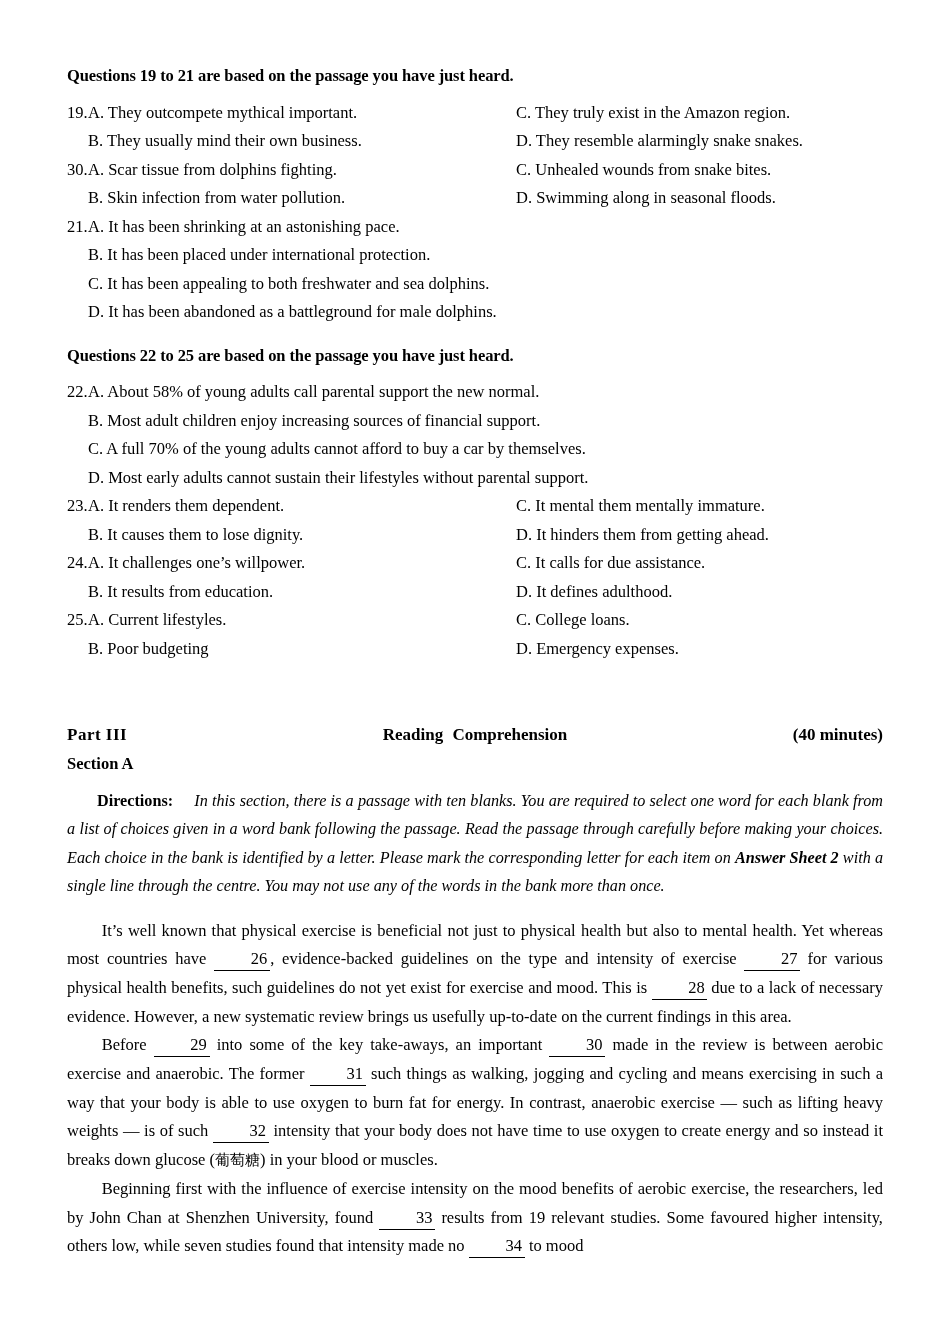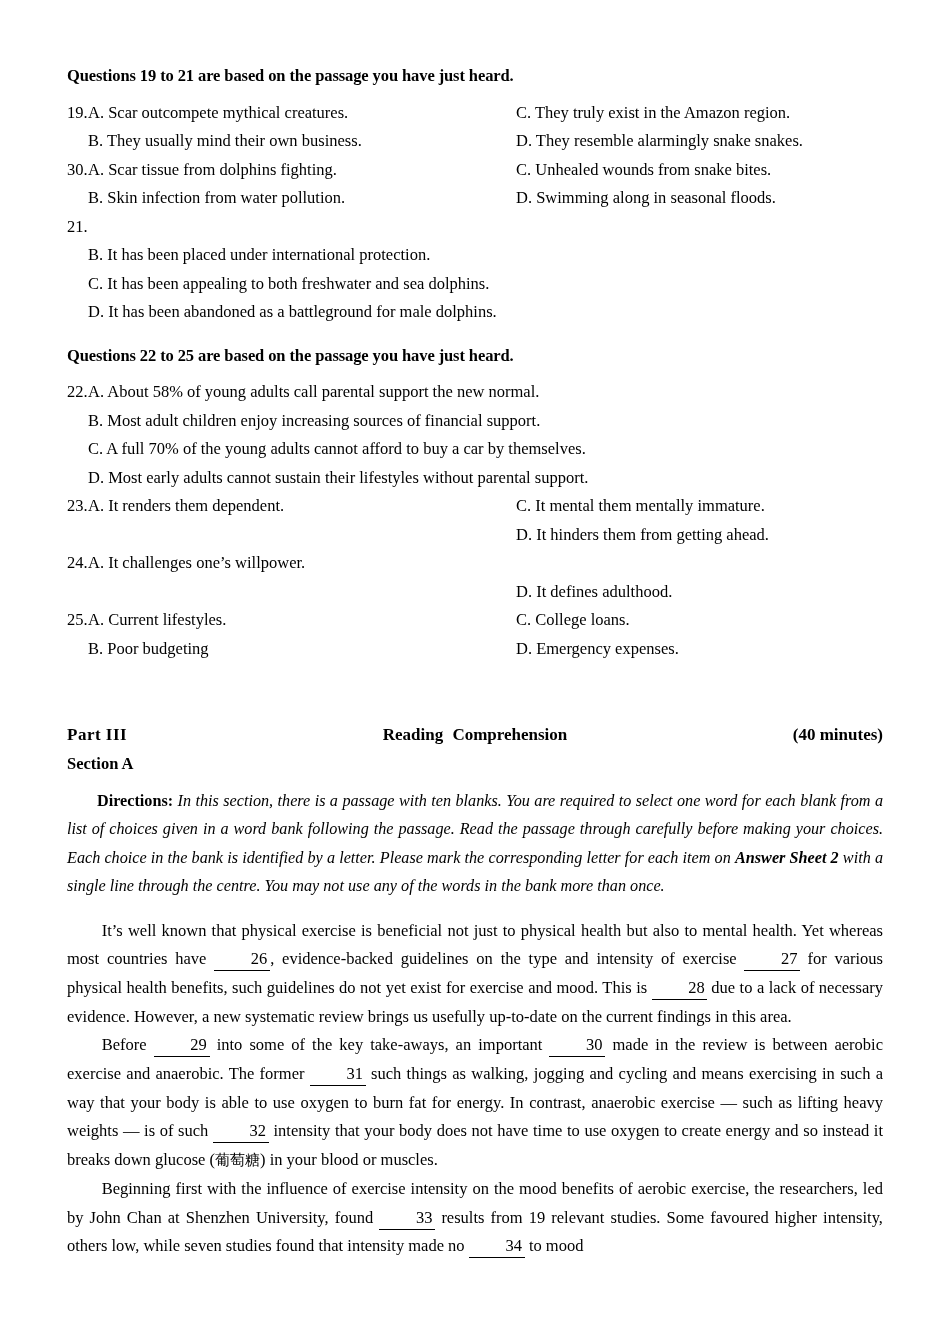--- a/index.html
+++ b/index.html
@@ -98,21 +98,21 @@
     font-size: 16.2px;
     line-height: 28.5px;
     text-align: justify;
     text-justify: inter-word;
   }
   .directions .dlabel {
     font-weight: bold;
     font-style: normal;
     margin-left: 30px;
   }
-  .directions .dbody { font-style: italic; }
+  .directions .dbody { font-style: italic; margin-left: 17px; }
   .directions .dbody b { font-weight: bold; font-style: italic; }
 
   
   .passage {
     margin-top: 16px;
     font-size: 16.5px;
     line-height: 28.7px;
     text-align: justify;
     text-justify: inter-word;
   }
@@ -137,40 +137,41 @@
 </head>
 <body>
 
 <div class="page">
   <div class="content">
 
     <div class="qhead">Questions 19 to 21 are based on the passage you have just heard.</div>
 
     <div class="optrow">
       <span class="qnum">19.</span>
-      <span class="optA">A. Scar outcompete mythical creatures.</span>
+      <span class="optA">A. They outcompete mythical important.</span>
       <span class="optCD">C. They truly exist in the Amazon region.</span>
     </div>
     <div class="optrow">
       <span class="optB">B. They usually mind their own business.</span>
       <span class="optCD">D. They resemble alarmingly snake snakes.</span>
     </div>
 
     <div class="optrow">
       <span class="qnum">30.</span>
       <span class="optA">A. Scar tissue from dolphins fighting.</span>
       <span class="optCD">C. Unhealed wounds from snake bites.</span>
     </div>
     <div class="optrow">
       <span class="optB">B. Skin infection from water pollution.</span>
       <span class="optCD">D. Swimming along in seasonal floods.</span>
     </div>
 
     <div class="optrow">
       <span class="qnum">21.</span>
+      <span class="optA">A. It has been shrinking at an astonishing pace.</span>
     </div>
     <div class="optrow">
       <span class="optB">B. It has been placed under international protection.</span>
     </div>
     <div class="optrow">
       <span class="optB">C. It has been appealing to both freshwater and sea dolphins.</span>
     </div>
     <div class="optrow">
       <span class="optB">D. It has been abandoned as a battleground for male dolphins.</span>
     </div>
@@ -190,28 +191,31 @@
     <div class="optrow">
       <span class="optB">D. Most early adults cannot sustain their lifestyles without parental support.</span>
     </div>
 
     <div class="optrow">
       <span class="qnum">23.</span>
       <span class="optA">A. It renders them dependent.</span>
       <span class="optCD">C. It mental them mentally immature.</span>
     </div>
     <div class="optrow">
+      <span class="optB">B. It causes them to lose dignity.</span>
       <span class="optCD">D. It hinders them from getting ahead.</span>
     </div>
 
     <div class="optrow">
       <span class="qnum">24.</span>
       <span class="optA">A. It challenges one’s willpower.</span>
-    </div>
-    <div class="optrow">
+      <span class="optCD">C. It calls for due assistance.</span>
+    </div>
+    <div class="optrow">
+      <span class="optB">B. It results from education.</span>
       <span class="optCD">D. It defines adulthood.</span>
     </div>
 
     <div class="optrow">
       <span class="qnum">25.</span>
       <span class="optA">A. Current lifestyles.</span>
       <span class="optCD">C. College loans.</span>
     </div>
     <div class="optrow">
       <span class="optB">B. Poor budgeting</span>

